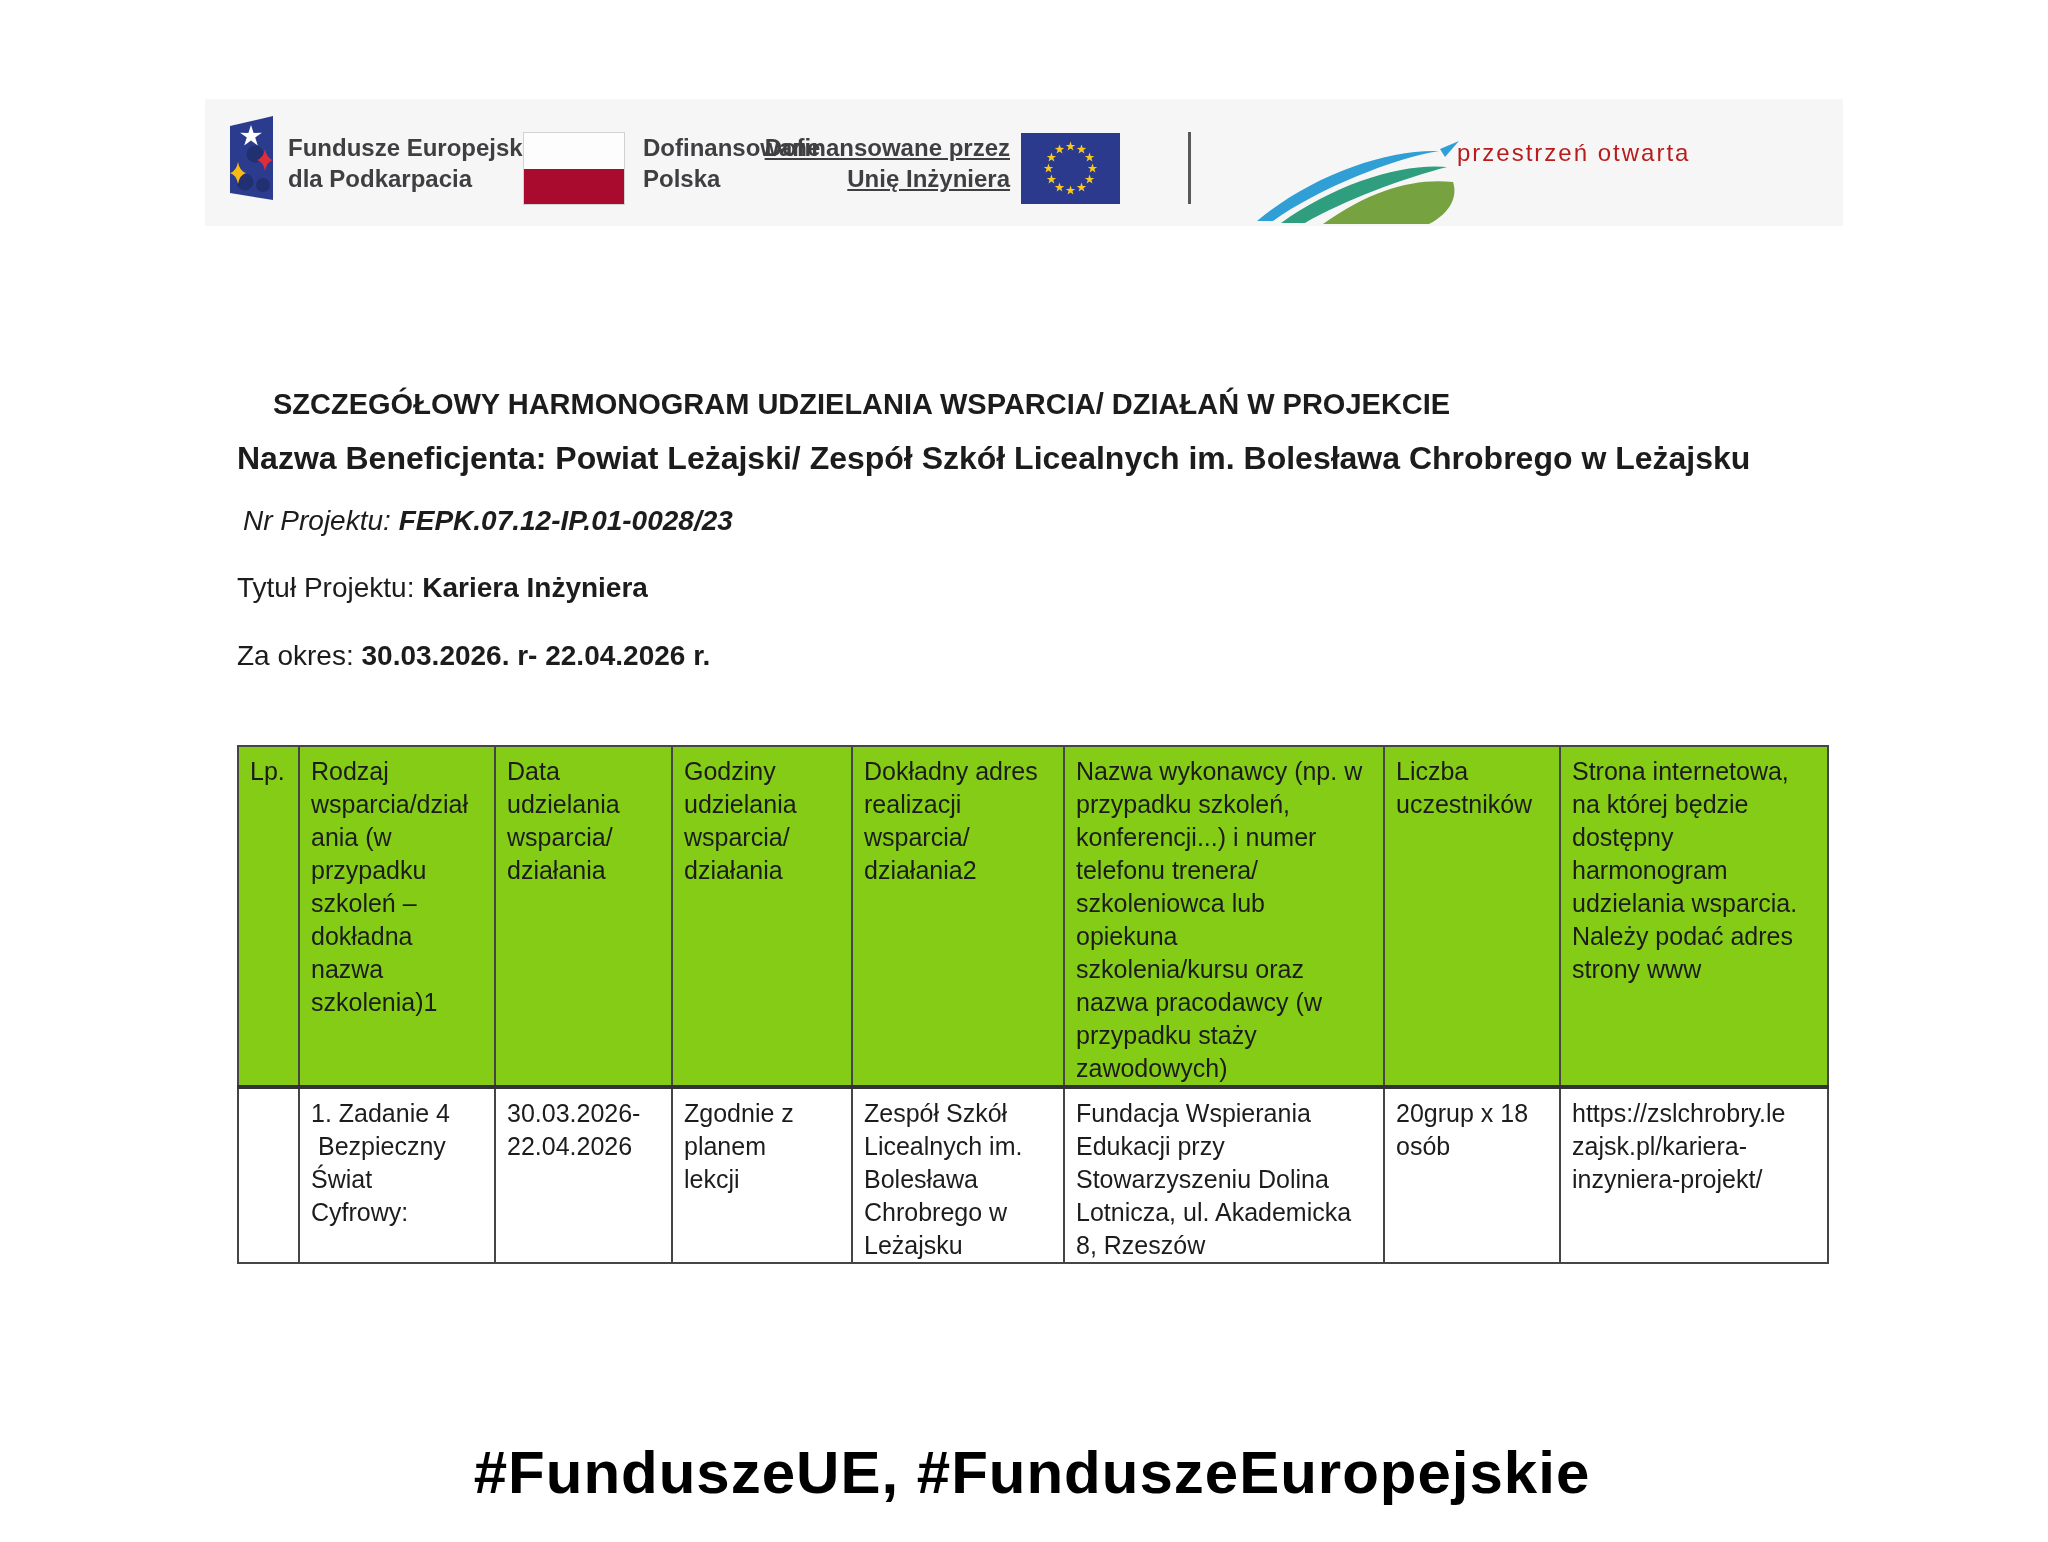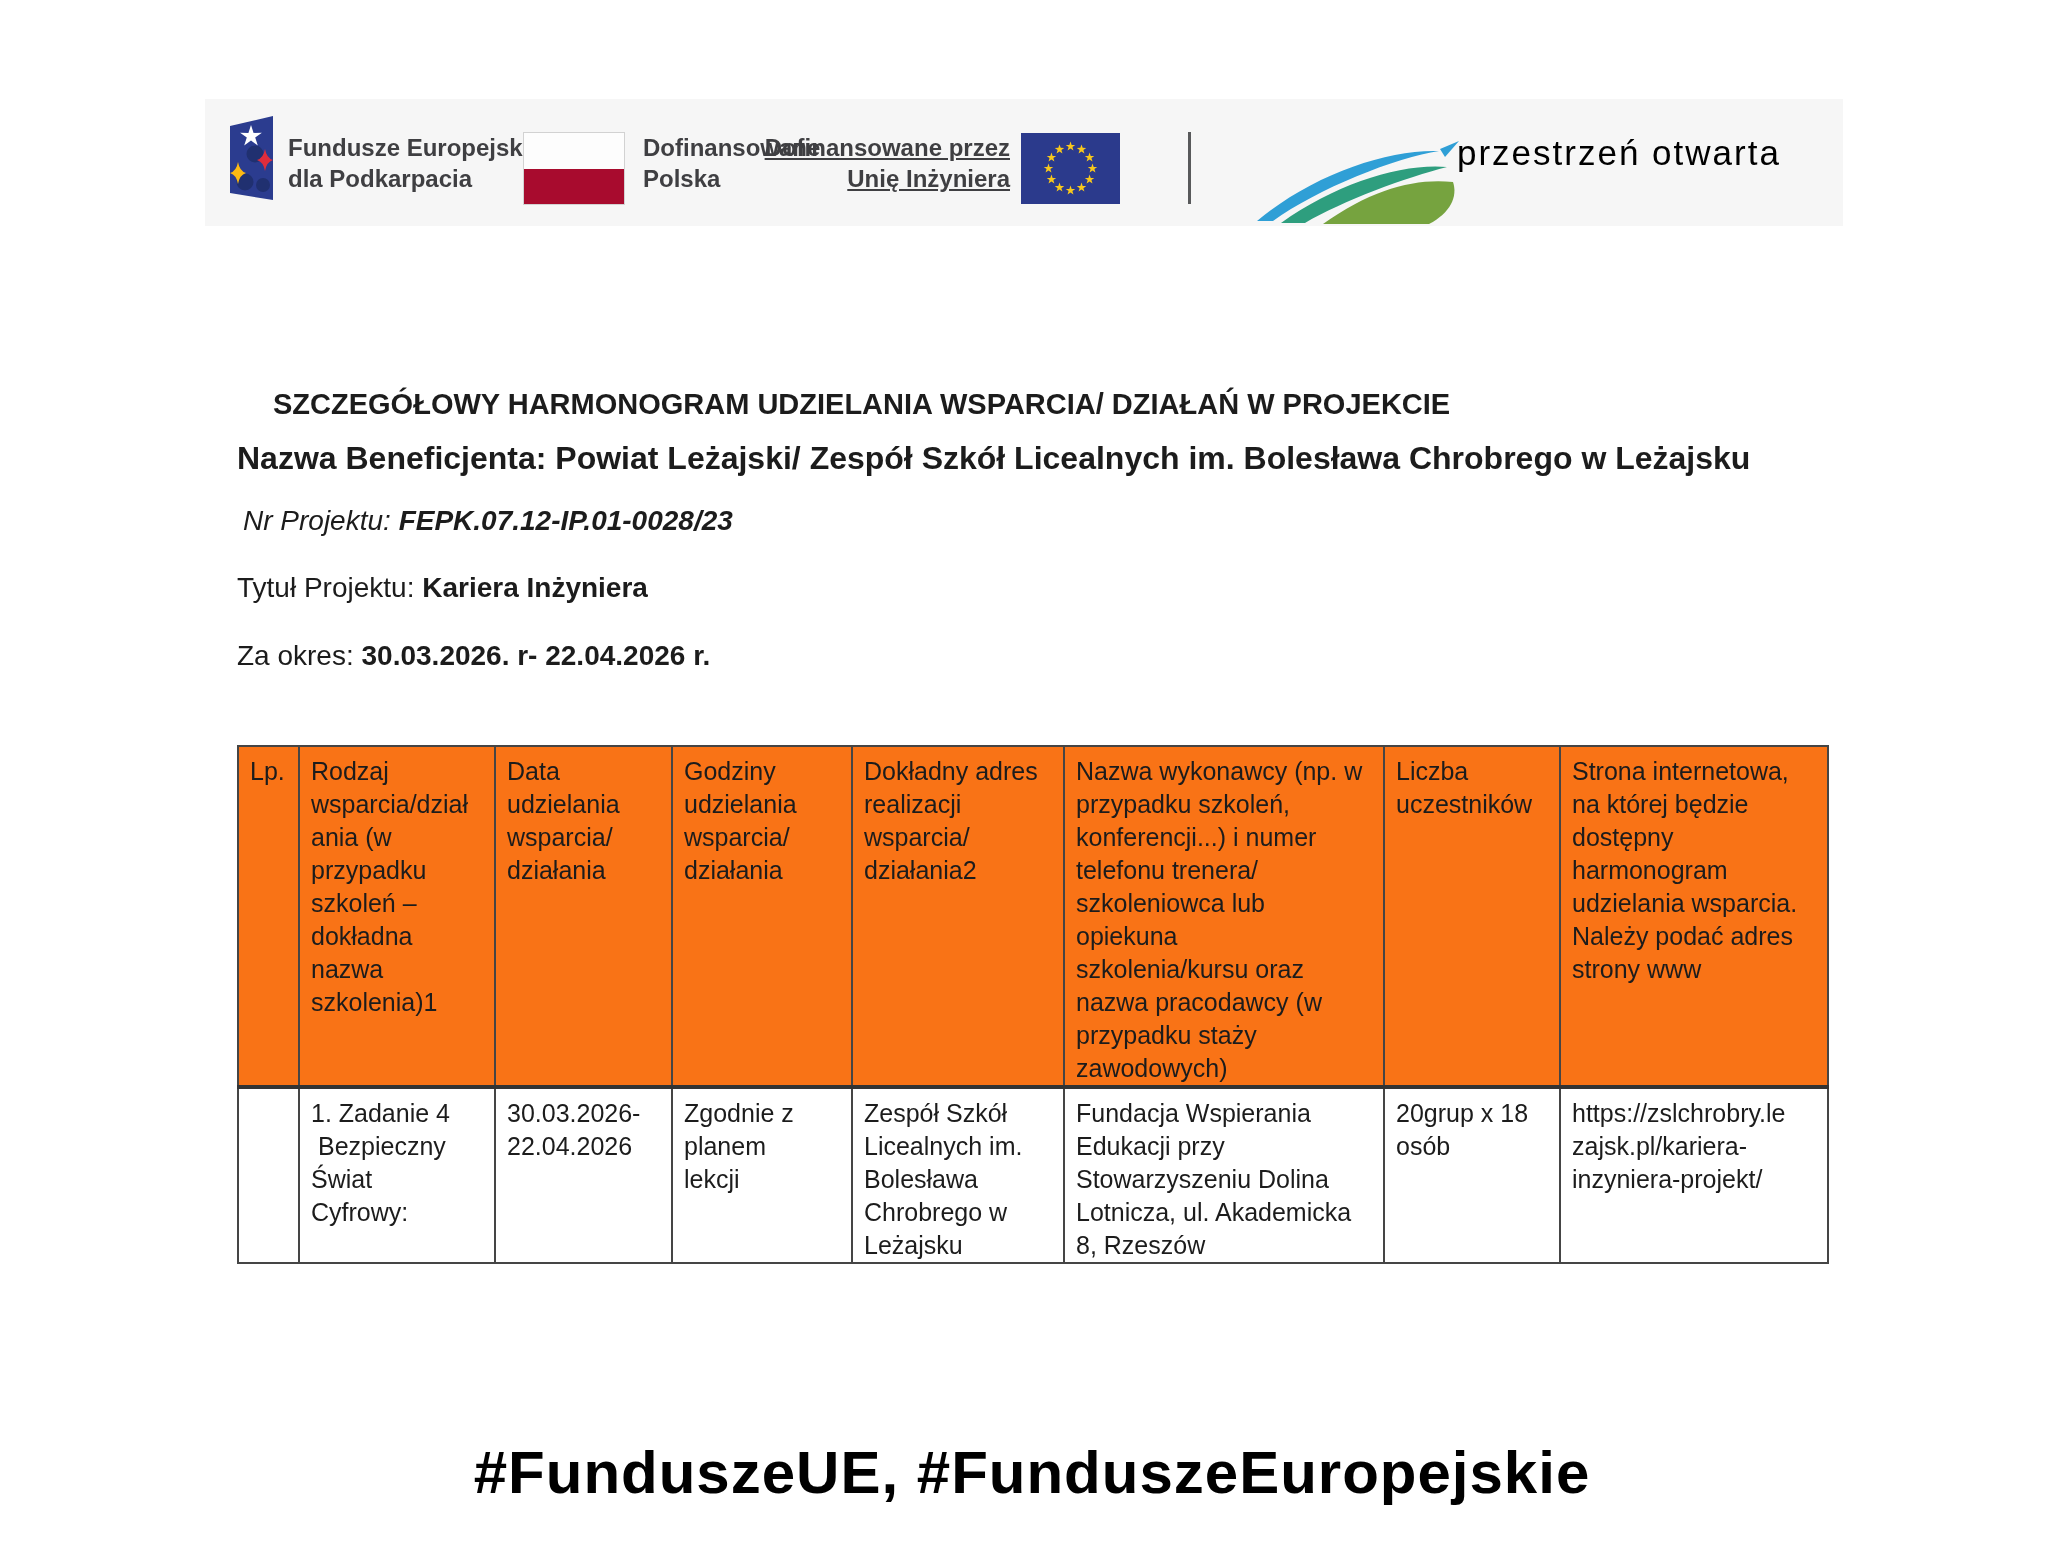--- a/index.html
+++ b/index.html
@@ -10,37 +10,37 @@
   
   .banner{position:absolute;left:205px;top:99px;width:1638px;height:127px;background:#f6f6f6;}
   .banner .abs{position:absolute;}
   .logo-text{font-size:24px;line-height:31px;font-weight:600;color:#3f3f42;}
   .logo-text span{display:block;}
   .eu-text{text-align:right;text-decoration:underline;}
   .pl-flag{width:102px;height:73px;border:1px solid #d2d2d2;box-sizing:border-box;background:#fdfdfd;}
   .pl-flag .red{position:absolute;left:0;bottom:0;width:100%;height:50%;background:#a80b2e;}
   .divider{width:3px;height:72px;background:#58595b;}
   .pk-title{font-size:41px;line-height:42px;letter-spacing:10px;color:#76777a;font-weight:400;white-space:nowrap;}
-  .pk-sub{font-size:35px;line-height:28px;letter-spacing:2px;color:#000000;text-align:right;margin-top:3px;}
+  .pk-sub{font-size:24px;line-height:28px;letter-spacing:2px;color:#b91c1c;text-align:right;margin-top:3px;}
   
   .doc-title{position:absolute;left:237px;top:388px;font-size:29px;font-weight:bold;margin-left:36px;}
   .doc-benef{position:absolute;left:237px;top:440px;font-size:32px;font-weight:bold;}
   .meta-line{position:absolute;font-size:28px;}
   .meta-line b{margin-left:0.28em;}
   
   table.sched{
     position:absolute;left:237px;top:745px;width:1590px;
     border-collapse:collapse;table-layout:fixed;
   }
   table.sched th, table.sched td{
     border:2px solid #454545;vertical-align:top;text-align:left;
     font-size:25px;line-height:33px;font-weight:normal;
     padding:8px 8px 0 11px;white-space:pre-wrap;overflow-wrap:anywhere;
   }
-  table.sched thead th{background:#f97316;height:322px;border-bottom:4px solid #333;box-sizing:border-box;}
+  table.sched thead th{background:#84cc16;height:322px;border-bottom:4px solid #333;box-sizing:border-box;}
   table.sched tbody tr{height:167px;}
   
   .hashtags{
     position:absolute;left:237px;top:1438px;width:1590px;text-align:center;
     font-size:60px;font-weight:bold;letter-spacing:1px;color:#000;
   }
 </style>
 </head>
 <body>
 

